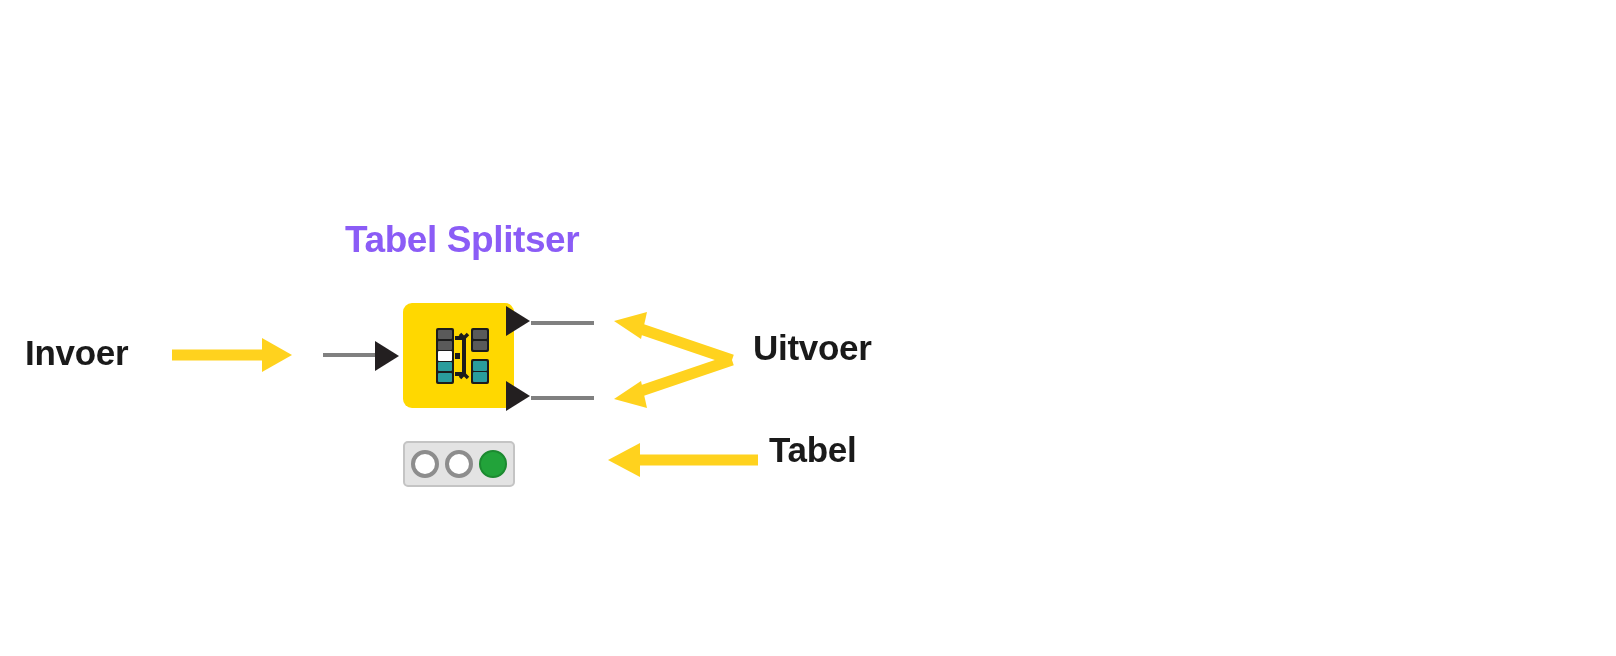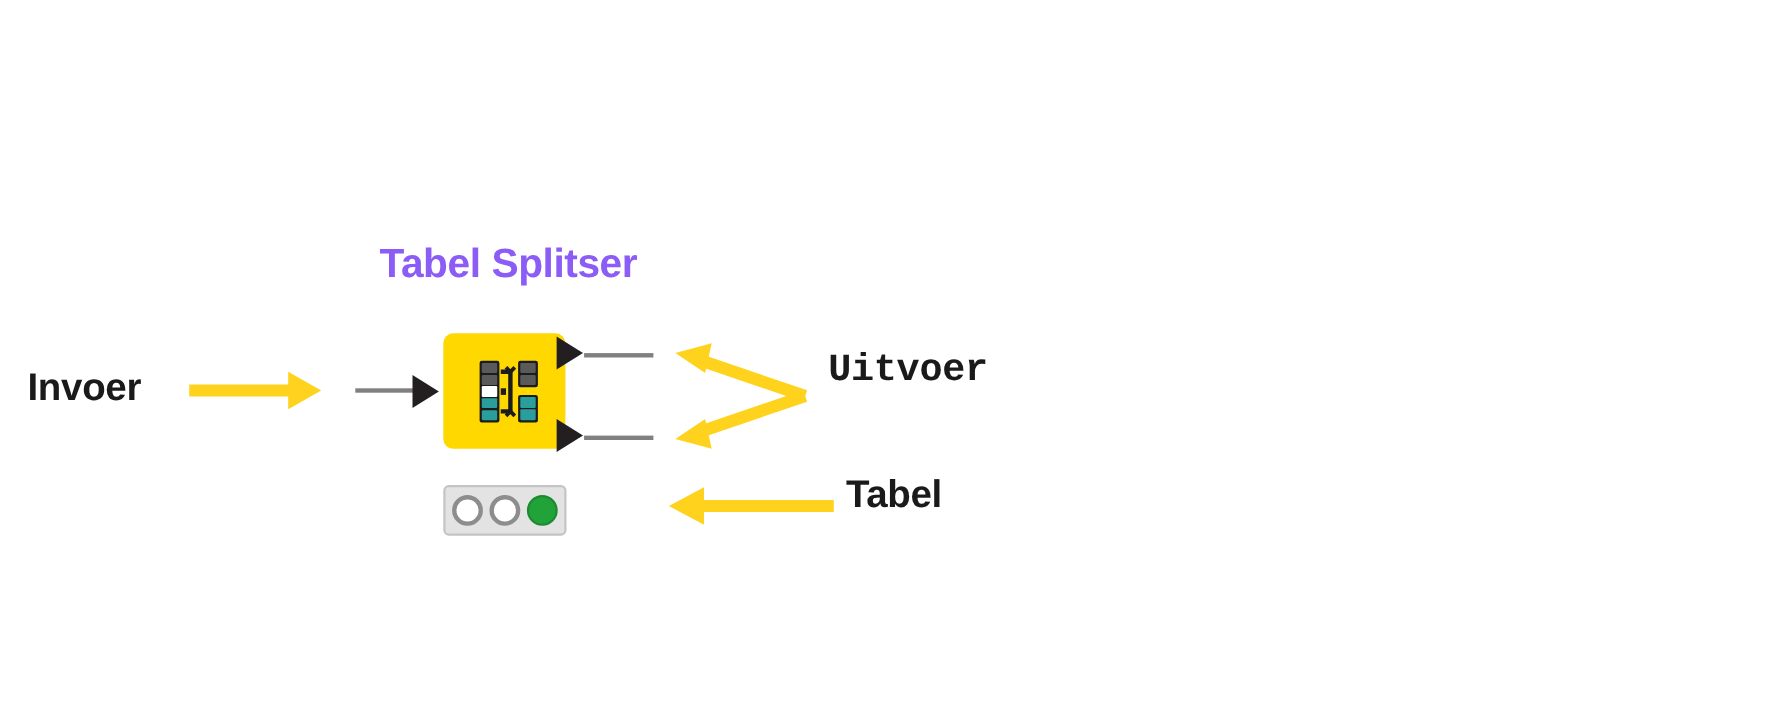--- a/index.html
+++ b/index.html
@@ -147,21 +147,21 @@
   
   .callout {
     position: absolute;
     font-size: 35px;
     font-weight: bold;
     color: #1a1a1a;
     letter-spacing: -0.3px;
     white-space: nowrap;
   }
   .callout.invoer  { left: 25px;  top: 333px; }
-  .callout.uitvoer { left: 753px; top: 316px; font-family: Liberation Mono, monospace; }
+  .callout.uitvoer { left: 753px; top: 328px; }
   .callout.status  { left: 769px; top: 430px; }
 
   
   .anno {
     position: absolute;
     pointer-events: none;
   }
   .anno.invoer-arrow  { left: 170px; top: 330px; }
   .anno.uitvoer-arrow { left: 600px; top: 305px; }
   .anno.status-arrow  { left: 600px; top: 435px; }

